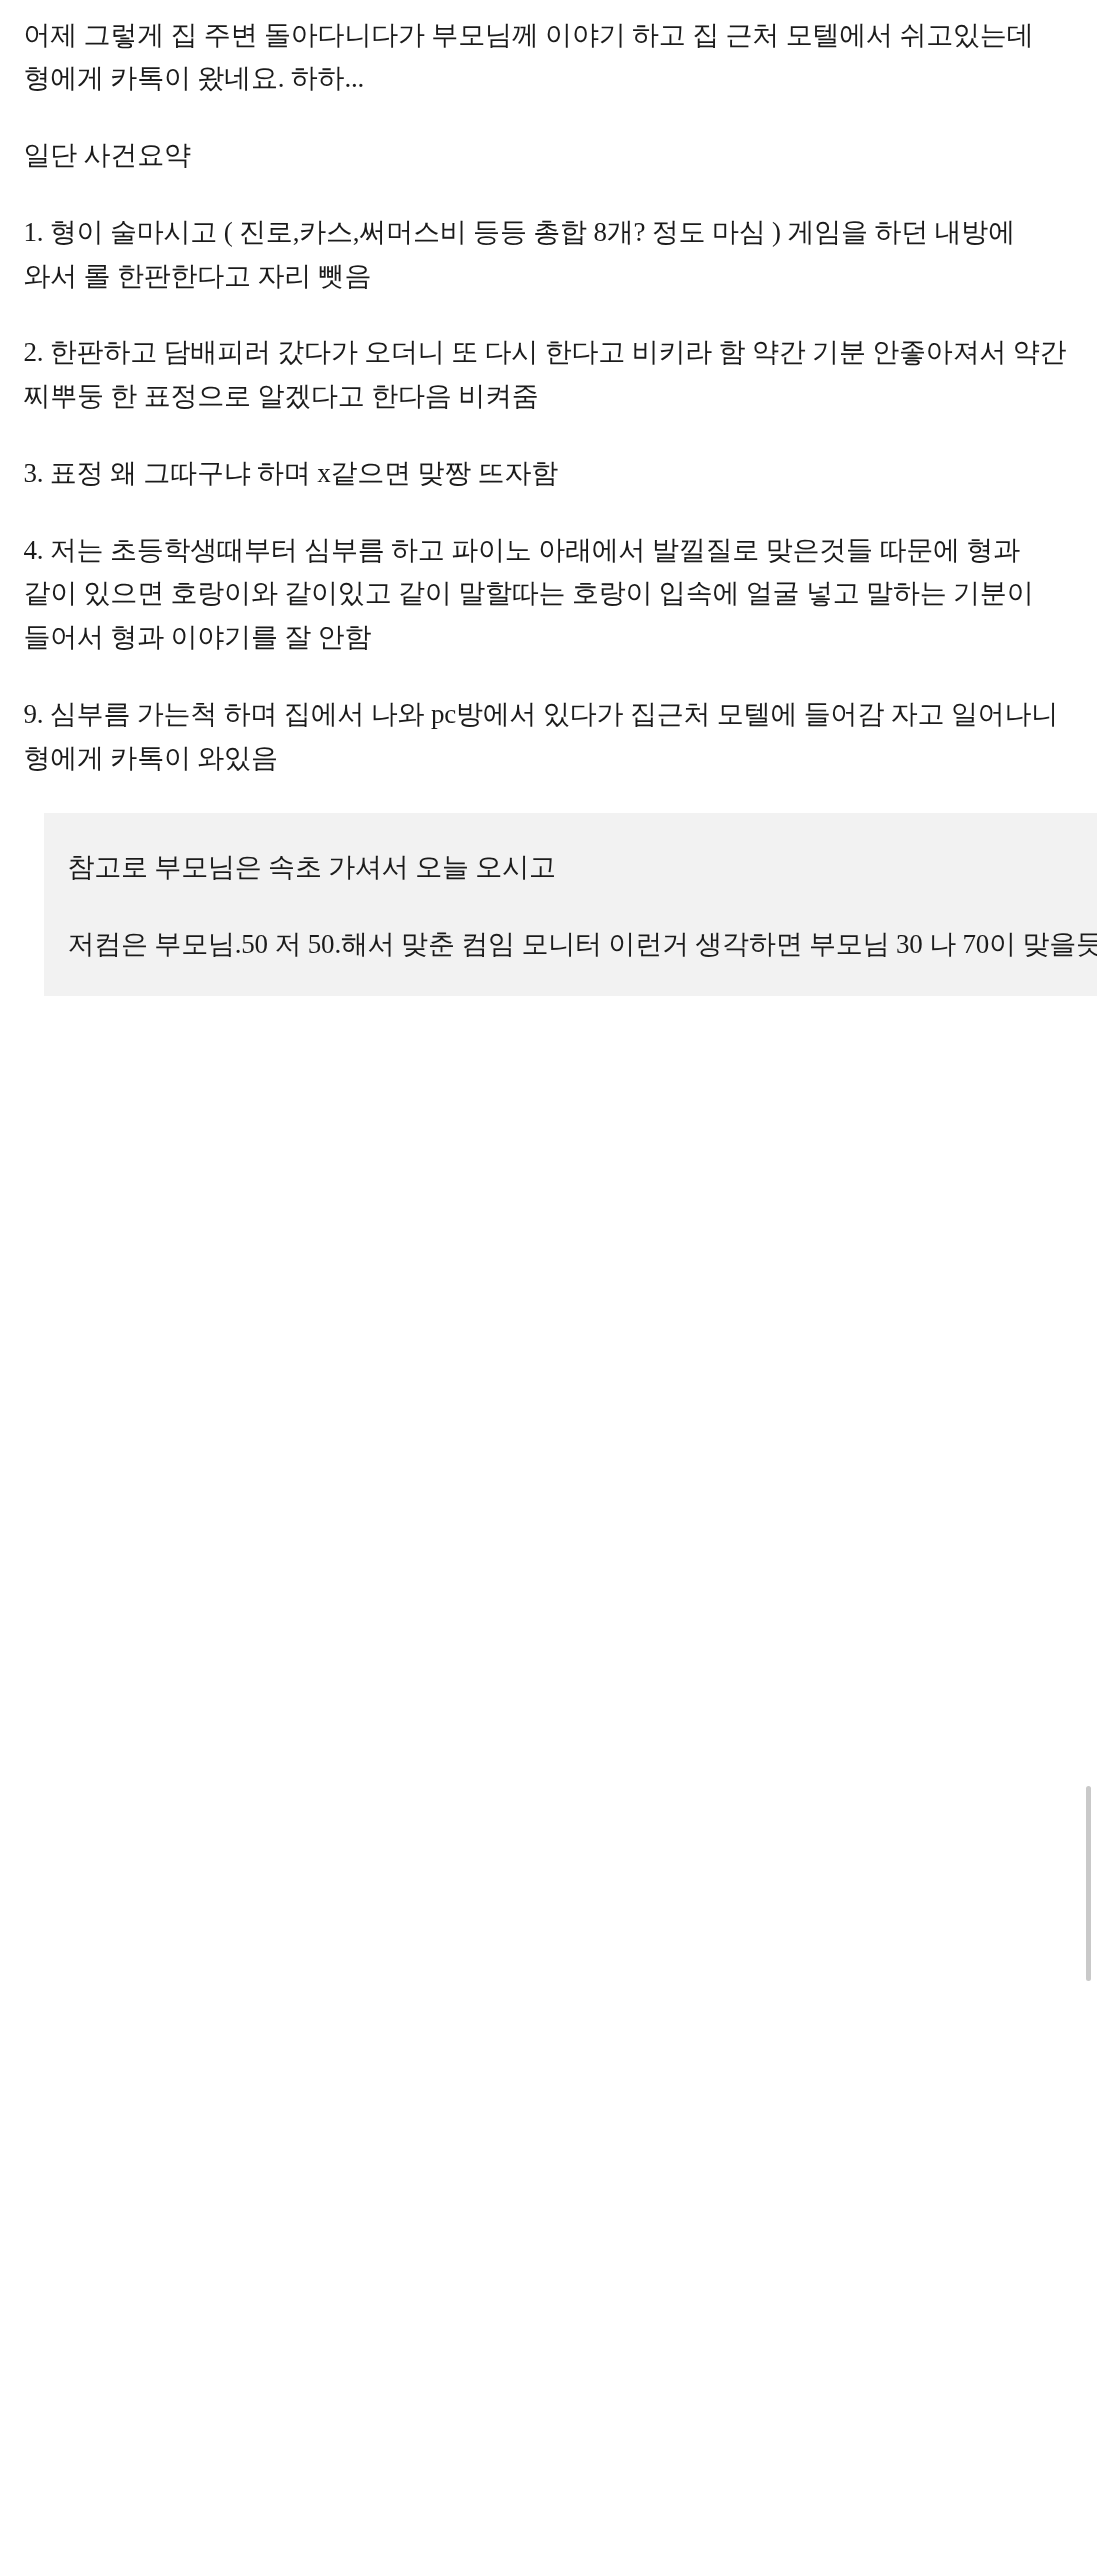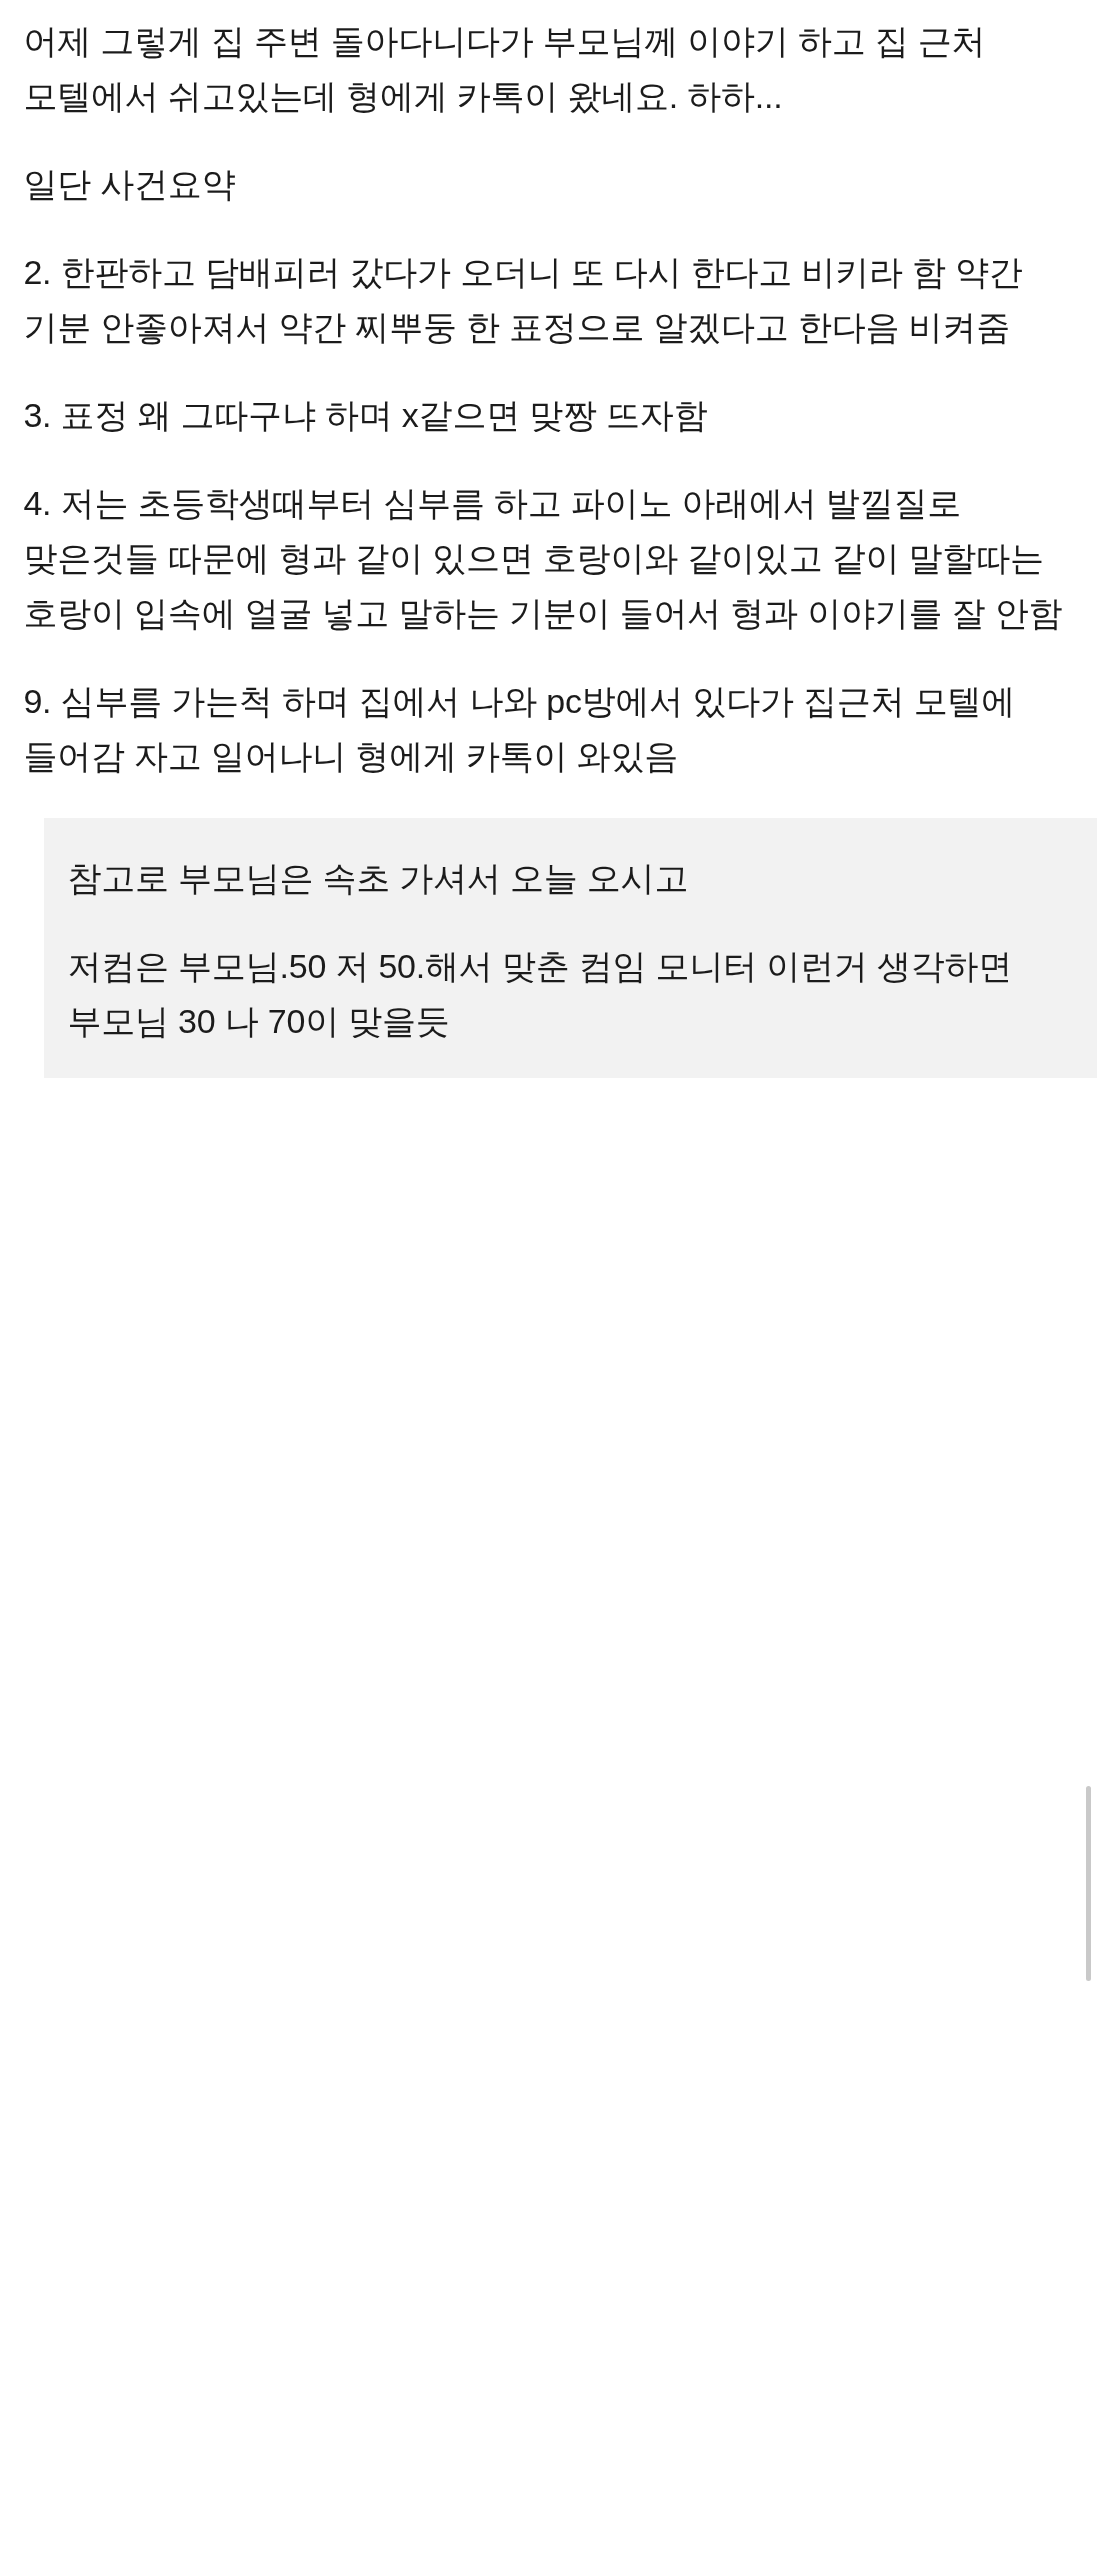--- a/index.html
+++ b/index.html
@@ -28,25 +28,26 @@
     background: #ffffff;
     padding: 13.7px 23.4px 0 23.4px;
   }
   .block-bottom {
     background: #f2f2f2;
     padding: 33px 23.4px 29px 23.4px;
     margin-left: 44px;
   }
   p.para {
     margin: 0;
-    font-size: 34px;
+    font-size: 27px;
     line-height: 1.62;
     color: #1b1b1b;
     letter-spacing: -0.2px;
     word-break: keep-all;
+    font-family: Liberation Serif, serif;
   }
   p.para + p.para {
     margin-top: 33px;
   }
   .spacer-white {
     background: #ffffff;
     height: 33px;
   }
   
   .scroll-indicator {
@@ -60,20 +61,21 @@
   }
 </style>
 </head>
 <body>
 
 <div id="page">
 
   <div class="block block-top">
     <p class="para">어제 그렇게 집 주변 돌아다니다가 부모님께 이야기 하고 집 근처 모텔에서 쉬고있는데 형에게 카톡이 왔네요. 하하...</p>
     <p class="para">일단 사건요약</p>
+    <p class="para">1. 형이 술마시고 ( 진로,카스,써머스비 등등 총합 8개? 정도 마심 ) 게임을 하던 내방에 와서 롤 한판한다고 자리 뺏음</p>
     <p class="para">2. 한판하고 담배피러 갔다가 오더니 또 다시 한다고 비키라 함 약간 기분 안좋아져서 약간 찌뿌둥 한 표정으로 알겠다고 한다음 비켜줌</p>
     <p class="para">3. 표정 왜 그따구냐 하며 x같으면 맞짱 뜨자함</p>
     <p class="para">4. 저는 초등학생때부터 심부름 하고 파이노 아래에서 발낄질로 맞은것들 따문에 형과 같이 있으면 호랑이와 같이있고 같이 말할따는 호랑이 입속에 얼굴 넣고 말하는 기분이 들어서 형과 이야기를 잘 안함</p>
     <p class="para">9. 심부름 가는척 하며 집에서 나와 pc방에서 있다가 집근처 모텔에 들어감 자고 일어나니 형에게 카톡이 와있음</p>
   </div>
 
   <div class="spacer-white"></div>
 
   <div class="block block-bottom">
     <p class="para">참고로 부모님은 속초 가셔서 오늘 오시고</p>

